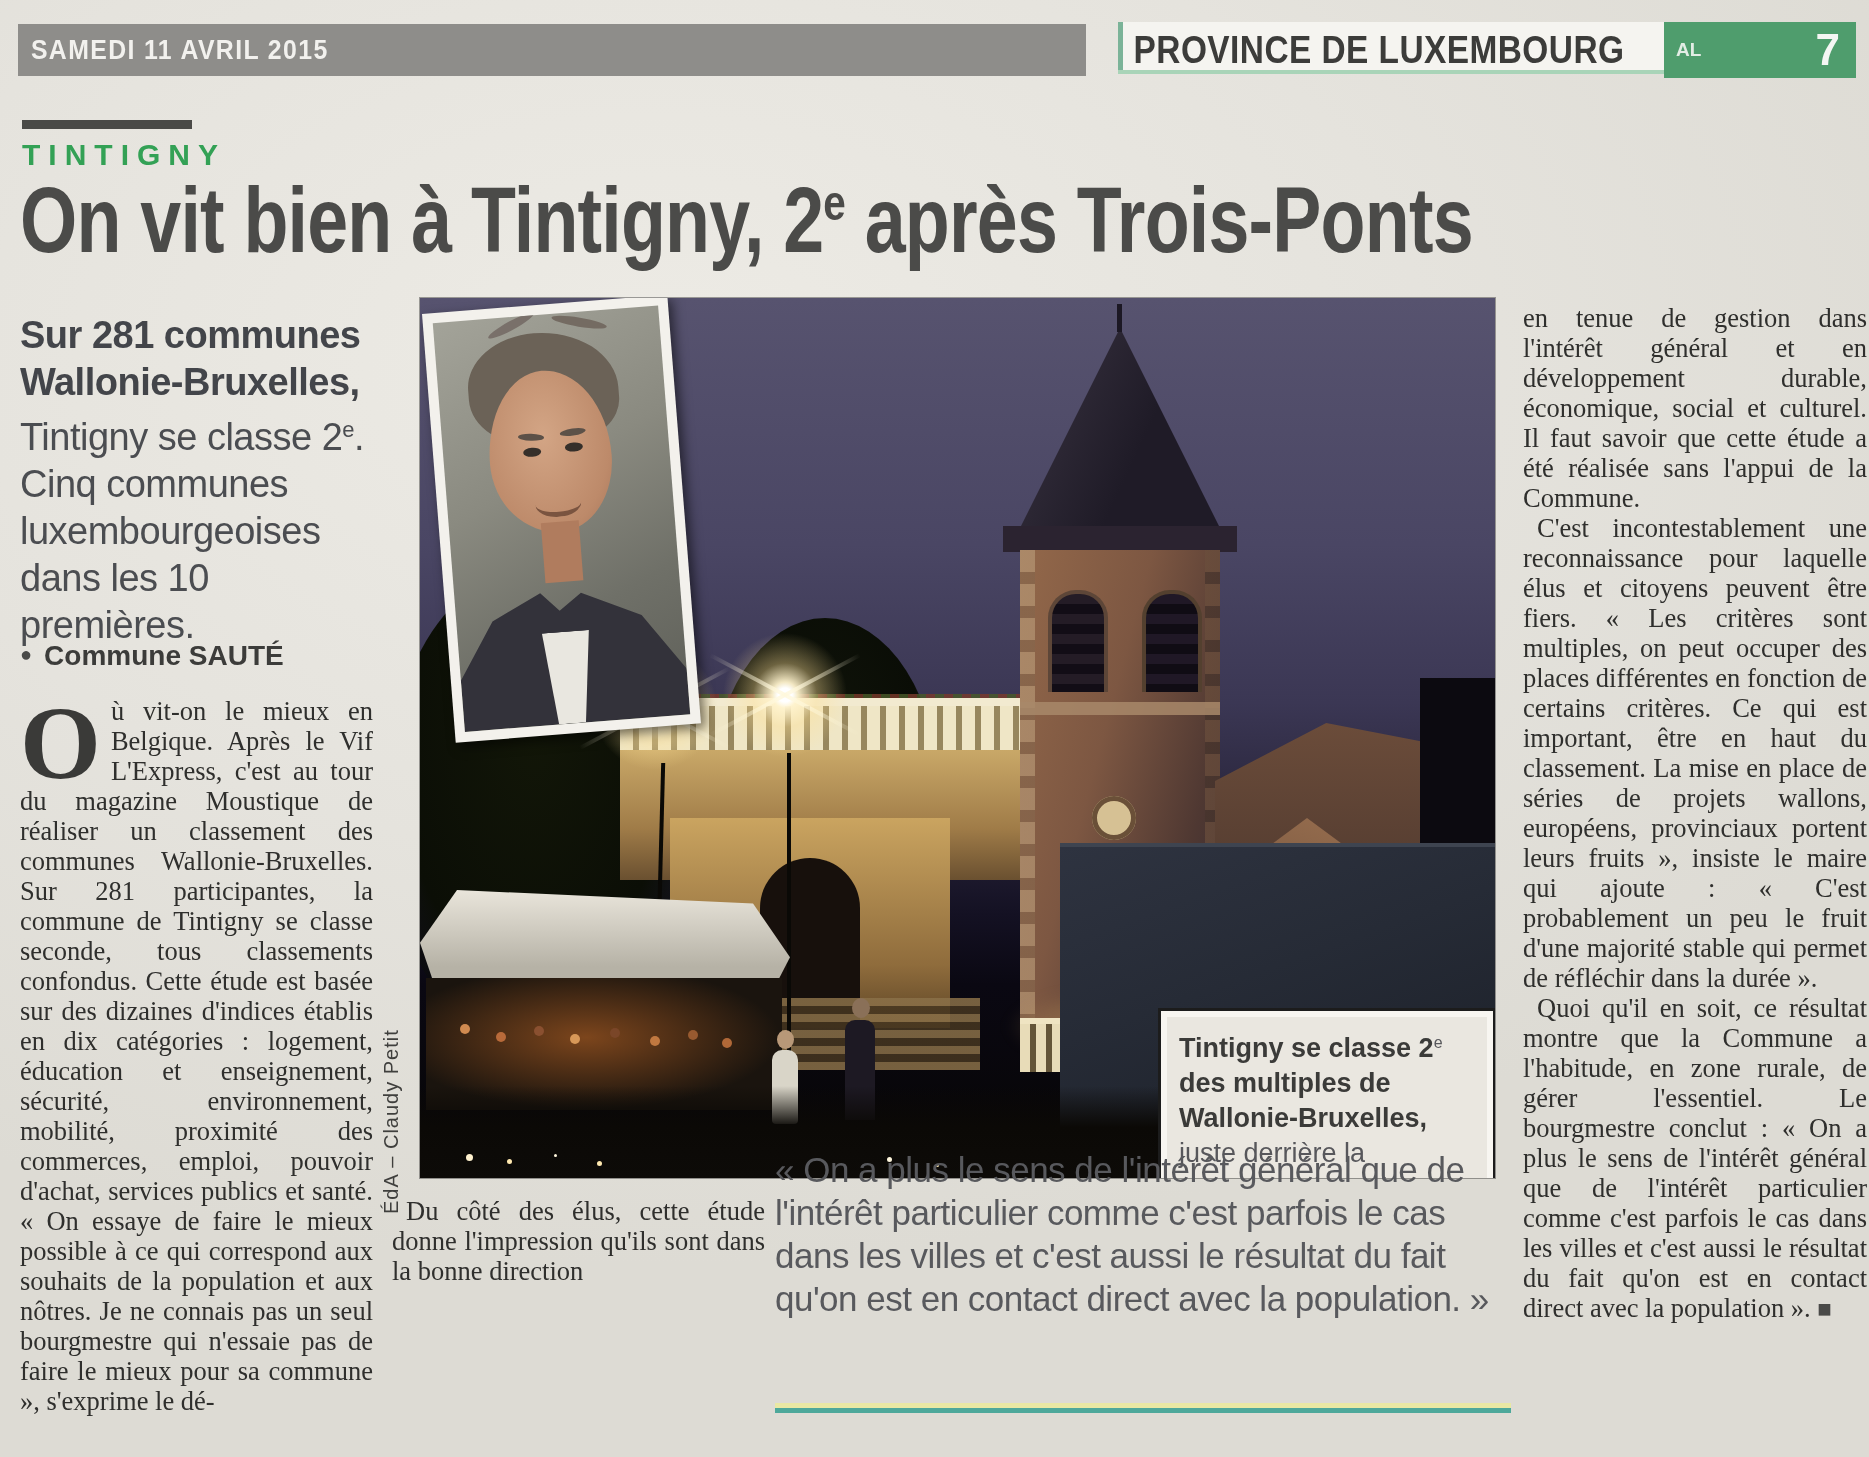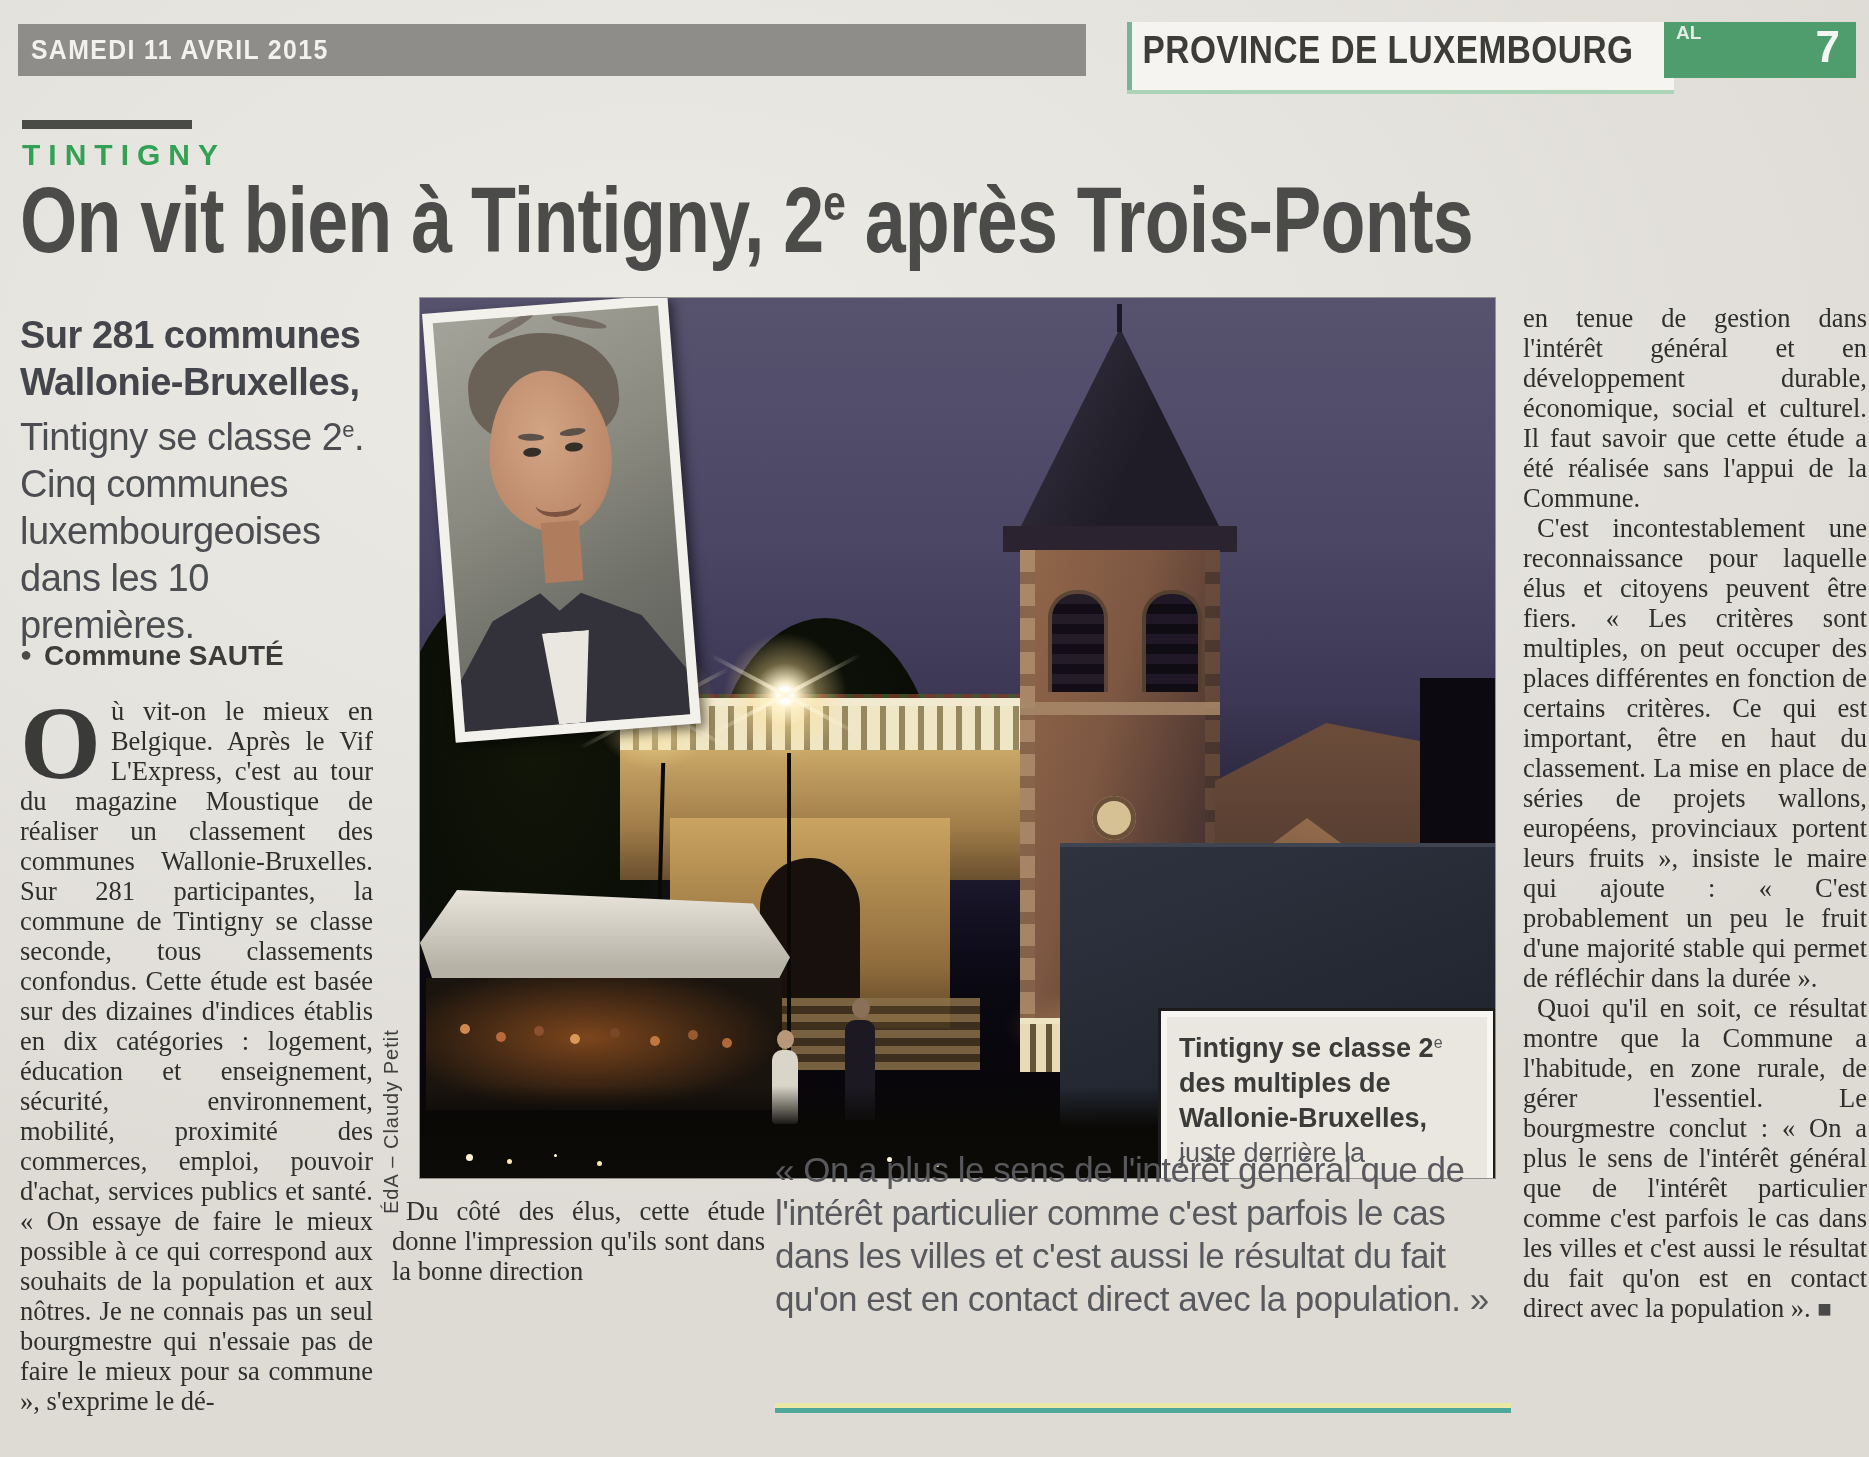--- a/index.html
+++ b/index.html
@@ -5,27 +5,27 @@
   html,body{margin:0;padding:0;background:#cfcdc7;}
   .page{position:relative;width:1869px;height:1457px;overflow:hidden;
         background:radial-gradient(1400px 900px at 35% 25%, #edebe5 0%, #e5e3dd 55%, #dddbd4 100%);
         font-family:"Liberation Sans", sans-serif;}
 
   
   .date-bar{position:absolute;left:18px;top:24px;width:1068px;height:52px;background:#8e8d8a;
             color:#f2f1ee;font-weight:bold;font-size:27px;line-height:52px;}
   .date-bar span{display:inline-block;transform:scaleX(.92);transform-origin:left center;
                  letter-spacing:1.5px;padding-left:14px;white-space:nowrap;}
-  .section-panel{position:absolute;left:1118px;top:22px;width:542px;height:68px;background:#f5f4f0;
-                 border-left:5px solid #7bb398;box-shadow:0 4px 0 #a9d4b8;margin-left:9px;}
+  .section-panel{position:absolute;left:1118px;top:22px;width:542px;height:48px;background:#f5f4f0;
+                 border-left:5px solid #7bb398;box-shadow:0 4px 0 #a9d4b8;}
   .section-panel span{display:inline-block;transform:scaleX(.88);transform-origin:left center;
                  font-weight:bold;font-size:38px;line-height:56px;color:#3c3c3a;
                  letter-spacing:.5px;padding-left:12px;white-space:nowrap;}
   .page-box{position:absolute;left:1664px;top:22px;width:192px;height:56px;background:#4f9d6d;
-            display:flex;align-items:flex-start;justify-content:space-between;color:#f4f6f3;}
+            display:flex;align-items:center;justify-content:space-between;color:#f4f6f3;}
   .page-box .al{font-size:19px;font-weight:bold;padding-left:12px;opacity:.9;}
   .page-box .pnum{font-size:44px;font-weight:bold;padding-right:16px;}
 
   
   .kicker-bar{position:absolute;left:22px;top:120px;width:170px;height:9px;background:#4a4a47;}
   .kicker{position:absolute;left:22px;top:138px;font-size:30px;font-weight:bold;
           letter-spacing:8px;color:#33a155;}
   .headline{position:absolute;left:20px;top:168px;margin:0;white-space:nowrap;
             font-size:92px;font-weight:bold;color:#4b4b49;letter-spacing:-1px;
             transform:scaleX(.80);transform-origin:left top;}

